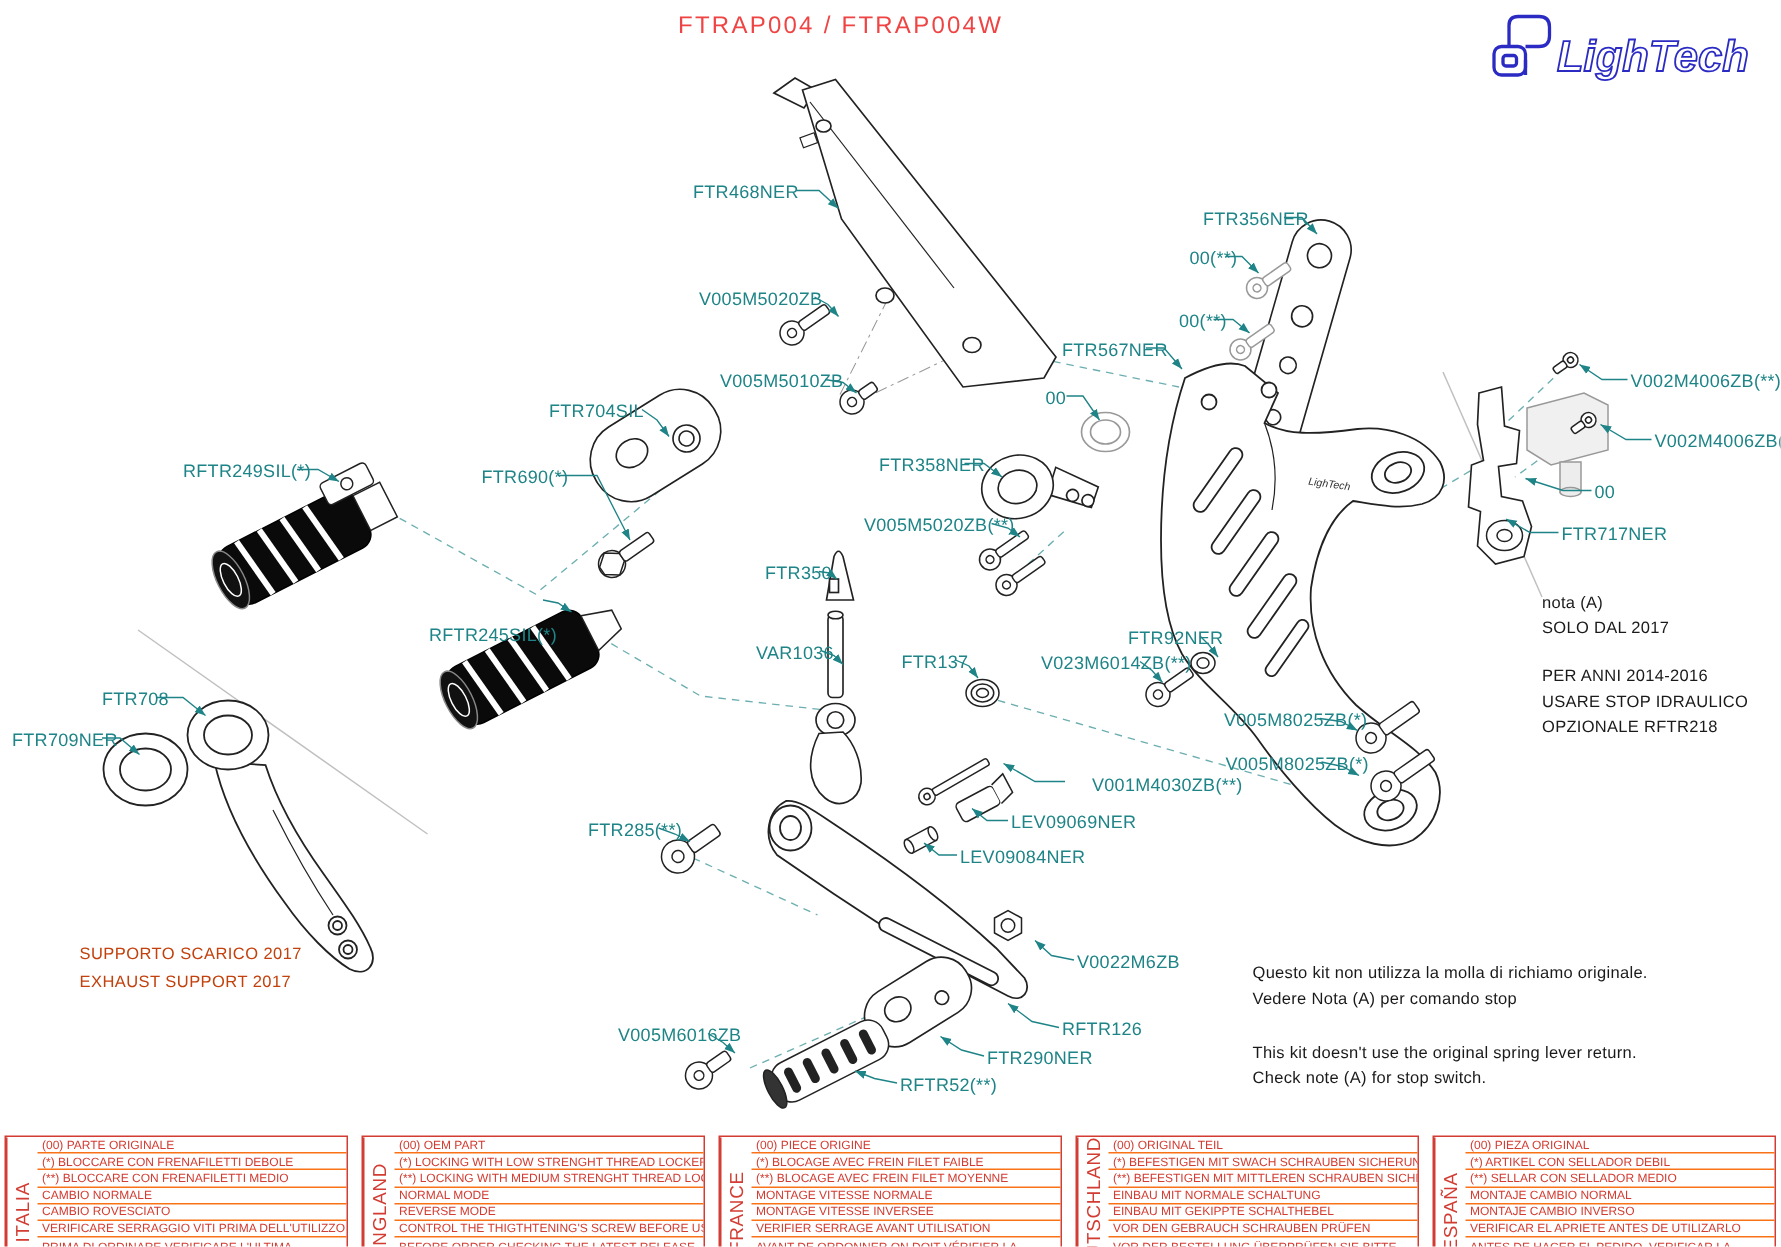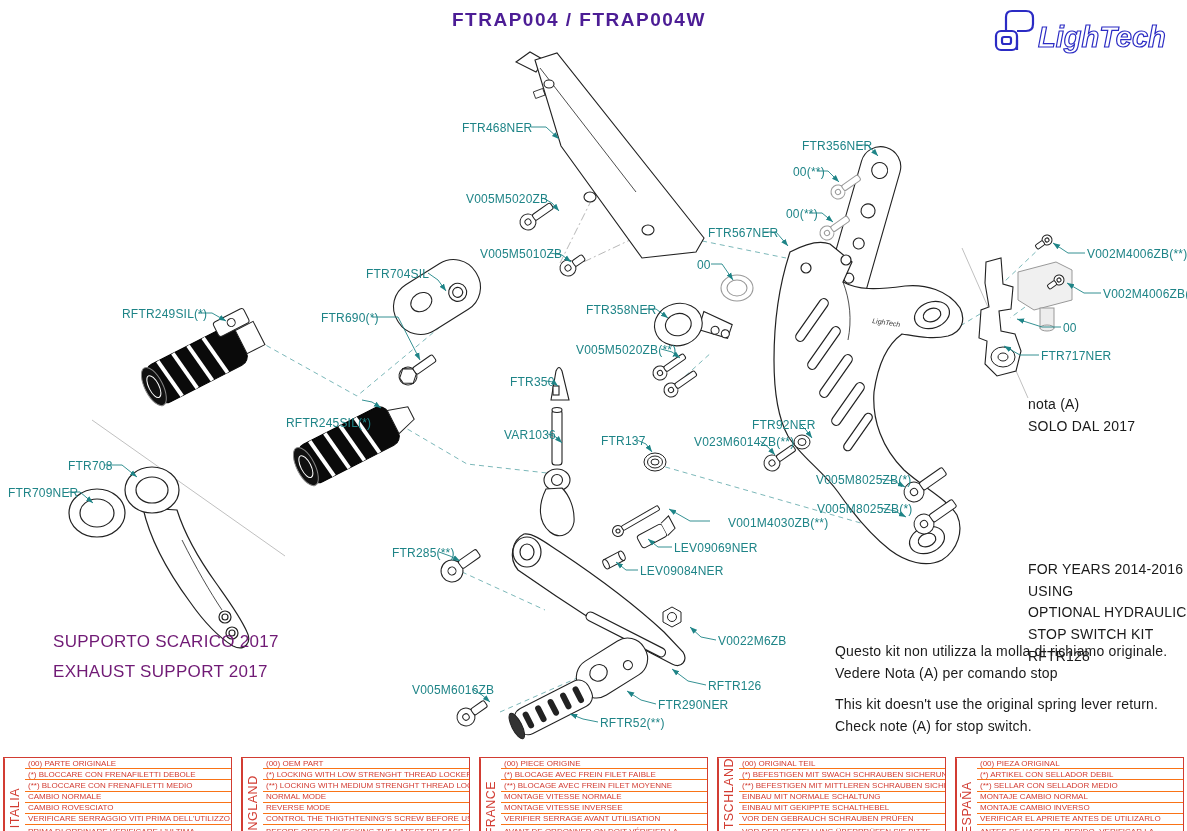--- a/index.html
+++ b/index.html
@@ -1,24 +1,24 @@
 <!DOCTYPE html>
 <html><head>
 <meta charset="utf-8">
 <style>
   html,body{margin:0;padding:0}
   body{width:1187px;height:831px;background:#fff;position:relative;overflow:hidden;
        font-family:"Liberation Sans",sans-serif;}
-  .title{position:absolute;left:452px;top:9px;font-size:19px;letter-spacing:1.5px;
-         color:#4c1d95;font-weight:700;white-space:nowrap}
+  .title{position:absolute;left:452px;top:9px;font-size:16px;letter-spacing:1.5px;
+         color:#ef4444;font-weight:400;white-space:nowrap}
   .logo{position:absolute;right:16px;top:6px}
   .stage{position:absolute;left:0;top:0;width:1187px;height:756px}
   .plabel{position:absolute;font-size:12px;color:#1e8487;white-space:nowrap;letter-spacing:.2px}
-  .note{position:absolute;font-size:14px;color:#1a1a1a;white-space:pre-line;line-height:1.55;letter-spacing:.2px}
-  .caption{position:absolute;font-size:17px;color:#701a75;line-height:1.75;letter-spacing:.3px}
+  .note{position:absolute;font-size:11px;color:#1a1a1a;white-space:pre-line;line-height:1.55;letter-spacing:.2px}
+  .caption{position:absolute;font-size:11px;color:#c2410c;line-height:1.75;letter-spacing:.3px}
   .footer{position:absolute;left:3px;top:757px;width:1181px;display:flex;gap:9px}
   .tbl{flex:1;border:1.5px solid #d23c32;display:flex;align-items:stretch;background:#fff;min-width:0}
   .vlabel{width:20px;border-right:1.5px solid #d23c32;color:#d23c32;display:flex;align-items:center;
           justify-content:center;font-size:12.5px;letter-spacing:.5px;writing-mode:vertical-rl;
           transform:rotate(180deg)}
   .rows{flex:1;display:flex;flex-direction:column;min-width:0}
   .row{font-size:8px;line-height:1.15;padding:0.5px 3px;border-bottom:1px solid #f97316;
        color:#d23c32;white-space:nowrap;overflow:hidden}
   .row.last{border-bottom:none;white-space:normal;flex:1;padding-top:2px}
 </style>
@@ -411,23 +411,23 @@
   <span class="plabel" style="left:412px;top:683px">V005M6016ZB</span>
 
   
   <div class="caption" style="left:53px;top:627px">
     <div>SUPPORTO SCARICO 2017</div>
     <div>EXHAUST SUPPORT 2017</div>
   </div>
 
   <div class="note" style="left:1028px;top:394px;width:158px">nota (A)
 SOLO DAL 2017</div>
-  <div class="note" style="left:1028px;top:559px;width:160px">FOR YEARS 2014-2016 USING
-OPTIONAL HYDRAULIC
-STOP SWITCH KIT RFTR128</div>
+  <div class="note" style="left:1028px;top:443px;width:158px">PER ANNI 2014-2016
+USARE STOP IDRAULICO
+OPZIONALE RFTR218</div>
 
   <div class="note" style="left:835px;top:694px;width:352px">This kit doesn't use the original spring lever return.
 Check note (A) for stop switch.</div>
   <div class="note" style="left:835px;top:641px;width:352px">Questo kit non utilizza la molla di richiamo originale.
 Vedere Nota (A) per comando stop</div>
 </div>
 
 <div class="footer">
   <div class="tbl">
     <div class="vlabel">ITALIA</div>

